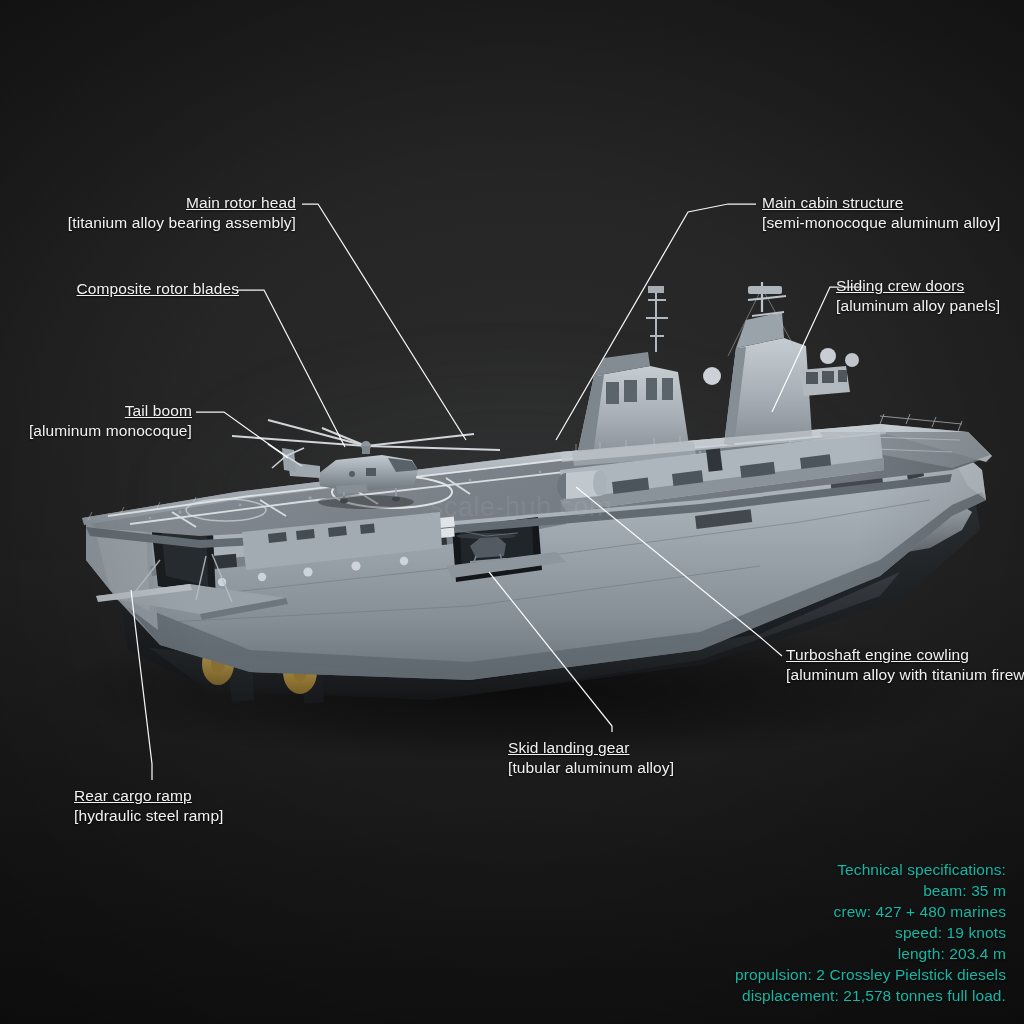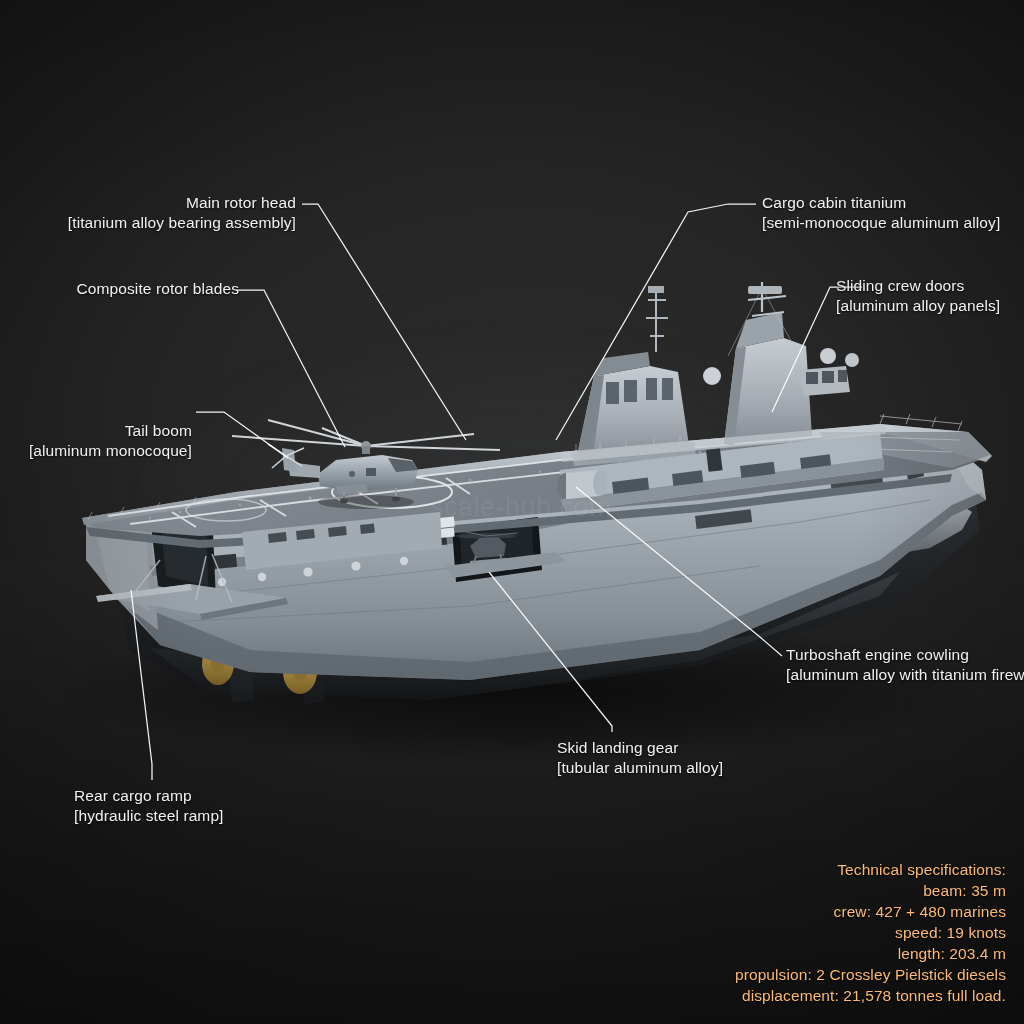--- a/index.html
+++ b/index.html
@@ -47,30 +47,30 @@
   
   .label {
     position:absolute;
     color:#f2f2f2;
     font-size:15.5px;
     line-height:20px;
     white-space:nowrap;
     text-shadow:0 1px 2px rgba(0,0,0,.8);
     letter-spacing:.1px;
   }
-  .label .l1 { display:block; }
+  .label .l1 { display:block;text-decoration:underline; }
   .label .l2 { display:block; }
   .label.right-al { text-align:right; }
   .label.left-al  { text-align:left; }
 
   
   #specs {
     position:absolute; right:18px; bottom:18px;
     text-align:right;
-    color:#fdba74;
+    color:#14b8a6;
     font-size:15.5px;
     line-height:21px;
     text-shadow:0 1px 2px rgba(0,0,0,.85);
     letter-spacing:.1px;
     margin-left:44px;
   }
   #specs .spec-line { display:block; white-space:nowrap; }
 </style>
 </head>
 <body>
@@ -443,41 +443,41 @@
 
   <div class="label right-al" style="left:0;width:296px;top:193px">
     <span class="l1">Main rotor head</span>
     <span class="l2">[titanium alloy bearing assembly]</span>
   </div>
 
   <div class="label right-al" style="left:7px;width:232px;top:279px">
     <span class="l1">Composite rotor blades</span>
   </div>
 
-  <div class="label right-al" style="left:0;width:192px;top:421px">
+  <div class="label right-al" style="left:0;width:192px;top:401px">
     <span class="l1">Tail boom</span>
     <span class="l2">[aluminum monocoque]</span>
   </div>
 
   <div class="label left-al" style="left:762px;top:193px">
-    <span class="l1">Cargo cabin titanium</span>
+    <span class="l1">Main cabin structure</span>
     <span class="l2">[semi-monocoque aluminum alloy]</span>
   </div>
 
   <div class="label left-al" style="left:836px;top:276px">
     <span class="l1">Sliding crew doors</span>
     <span class="l2">[aluminum alloy panels]</span>
   </div>
 
   <div class="label left-al" style="left:786px;top:645px">
     <span class="l1">Turboshaft engine cowling</span>
     <span class="l2">[aluminum alloy with titanium firewall]</span>
   </div>
 
-  <div class="label left-al" style="left:557px;top:738px">
+  <div class="label left-al" style="left:508px;top:738px">
     <span class="l1">Skid landing gear</span>
     <span class="l2">[tubular aluminum alloy]</span>
   </div>
 
   <div class="label left-al" style="left:74px;top:786px">
     <span class="l1">Rear cargo ramp</span>
     <span class="l2">[hydraulic steel ramp]</span>
   </div>
 
   <div id="specs">

